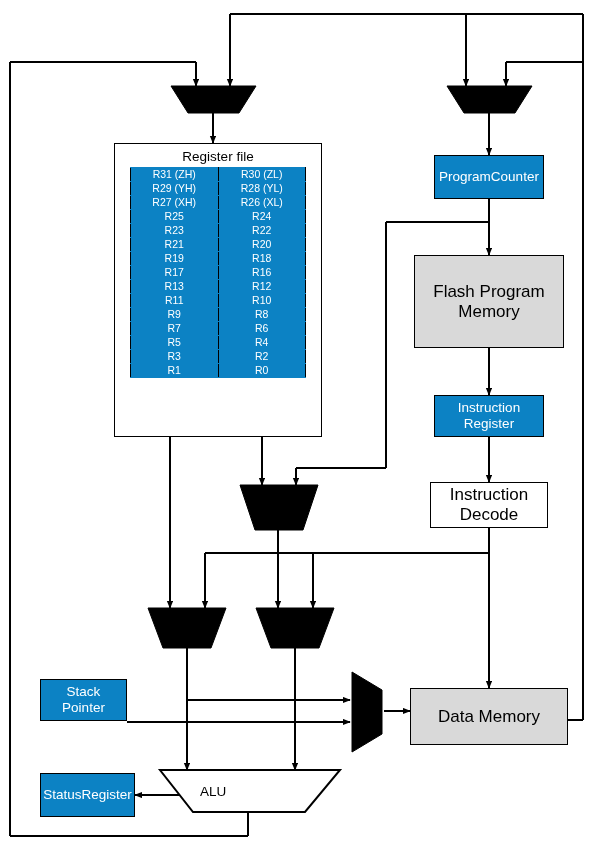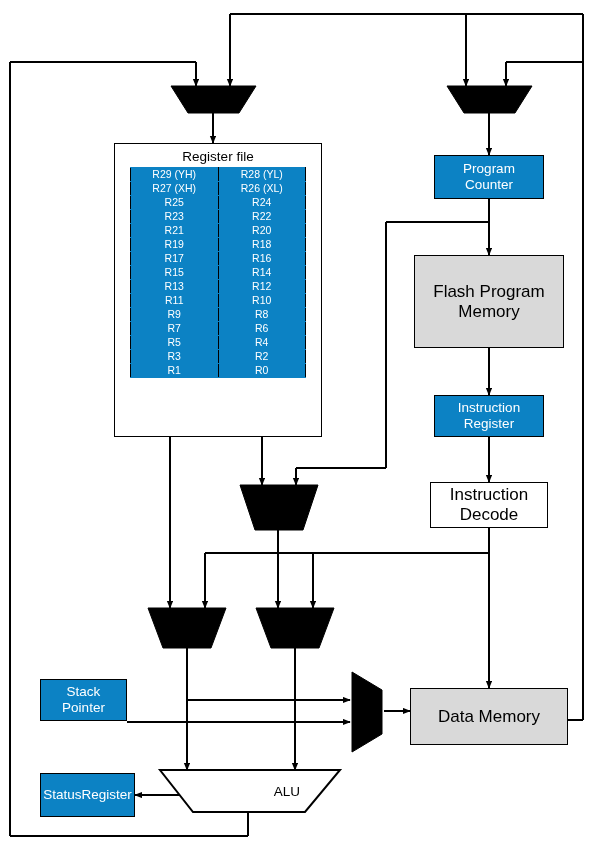--- a/index.html
+++ b/index.html
@@ -55,21 +55,21 @@
     border-left:1px solid #000;
     border-right:1px solid #000;
     padding:0;
     width:50%;
   }
   svg.wires{position:absolute;left:0;top:0;width:600px;height:854px;overflow:visible;}
   .alu-label{
     position:absolute;
     font-size:13.5px;
     color:#000;
-    text-align:right;
+    text-align:left;
   }
 </style>
 </head>
 <body>
 
 <div id="canvas">
 
   <svg class="wires" viewBox="0 0 600 854">
     <defs>
       <marker id="arrow" markerWidth="9" markerHeight="9" refX="7.2" refY="3.2" orient="auto" markerUnits="userSpaceOnUse">
@@ -136,20 +136,24 @@
       <path d="M248,812 L248,820"></path>
 
     </g>
   </svg>
 
   <div class="reg-file" style="left:114px;top:143px;width:208px;height:294px;">
     <div class="reg-title">Register file</div>
     <table class="reg-grid">
       <tbody>
           <tr>
+            <td>R31 (ZH)</td>
+            <td>R30 (ZL)</td>
+          </tr>
+          <tr>
             <td>R29 (YH)</td>
             <td>R28 (YL)</td>
           </tr>
           <tr>
             <td>R27 (XH)</td>
             <td>R26 (XL)</td>
           </tr>
           <tr>
             <td>R25</td>
             <td>R24</td>
@@ -164,24 +168,20 @@
           </tr>
           <tr>
             <td>R19</td>
             <td>R18</td>
           </tr>
           <tr>
             <td>R17</td>
             <td>R16</td>
           </tr>
           <tr>
-            <td>R15</td>
-            <td>R14</td>
-          </tr>
-          <tr>
             <td>R13</td>
             <td>R12</td>
           </tr>
           <tr>
             <td>R11</td>
             <td>R10</td>
           </tr>
           <tr>
             <td>R9</td>
             <td>R8</td>
@@ -199,21 +199,21 @@
             <td>R2</td>
           </tr>
           <tr>
             <td>R1</td>
             <td>R0</td>
           </tr>
         </tbody>
     </table>
   </div>
 
-  <div class="box blue" style="left:434px;top:155px;width:110px;height:44px;flex-direction:column;">
+  <div class="box blue" style="left:434px;top:155px;width:110px;height:44px;flex-direction:row;">
     <span>Program</span>
     <span>Counter</span>
   </div>
 
   <div class="box gray" style="left:414px;top:255px;width:150px;height:93px;flex-direction:column;">
     <span>Flash Program</span>
     <span>Memory</span>
   </div>
 
   <div class="box blue" style="left:434px;top:395px;width:110px;height:42px;flex-direction:column;">

